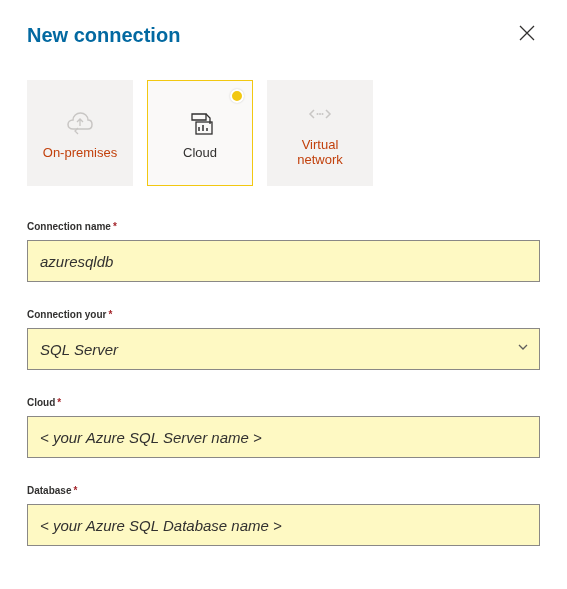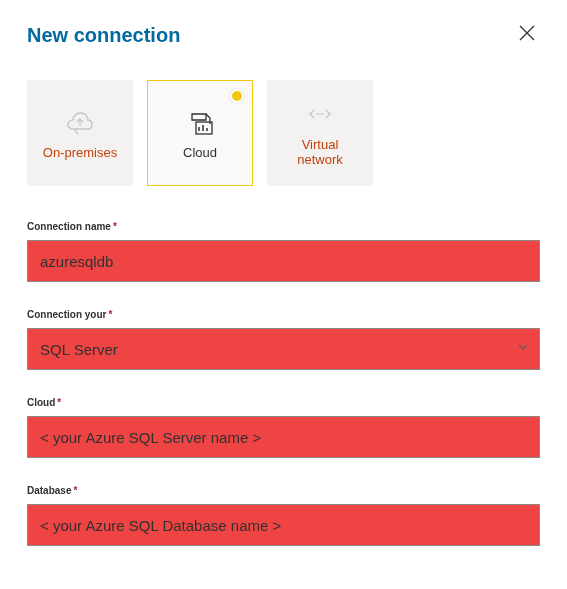--- a/index.html
+++ b/index.html
@@ -90,26 +90,27 @@
       margin-bottom: 8px;
     }
     .required-star {
       color: #a4262c;
       margin-left: 2px;
     }
     .text-input, .select-input {
       width: 100%;
       height: 42px;
       border: 1px solid #8a8886;
-      background: #ef4444;
+      background: #fef9c3;
       font-size: 15px;
       font-family: inherit;
       padding: 0 12px;
       color: #323130;
       outline: none;
+      font-style: italic;
     }
     .select-wrapper {
       position: relative;
       width: 100%;
     }
     .select-input {
       text-align: center;
       cursor: pointer;
       display: flex;
       align-items: center;

